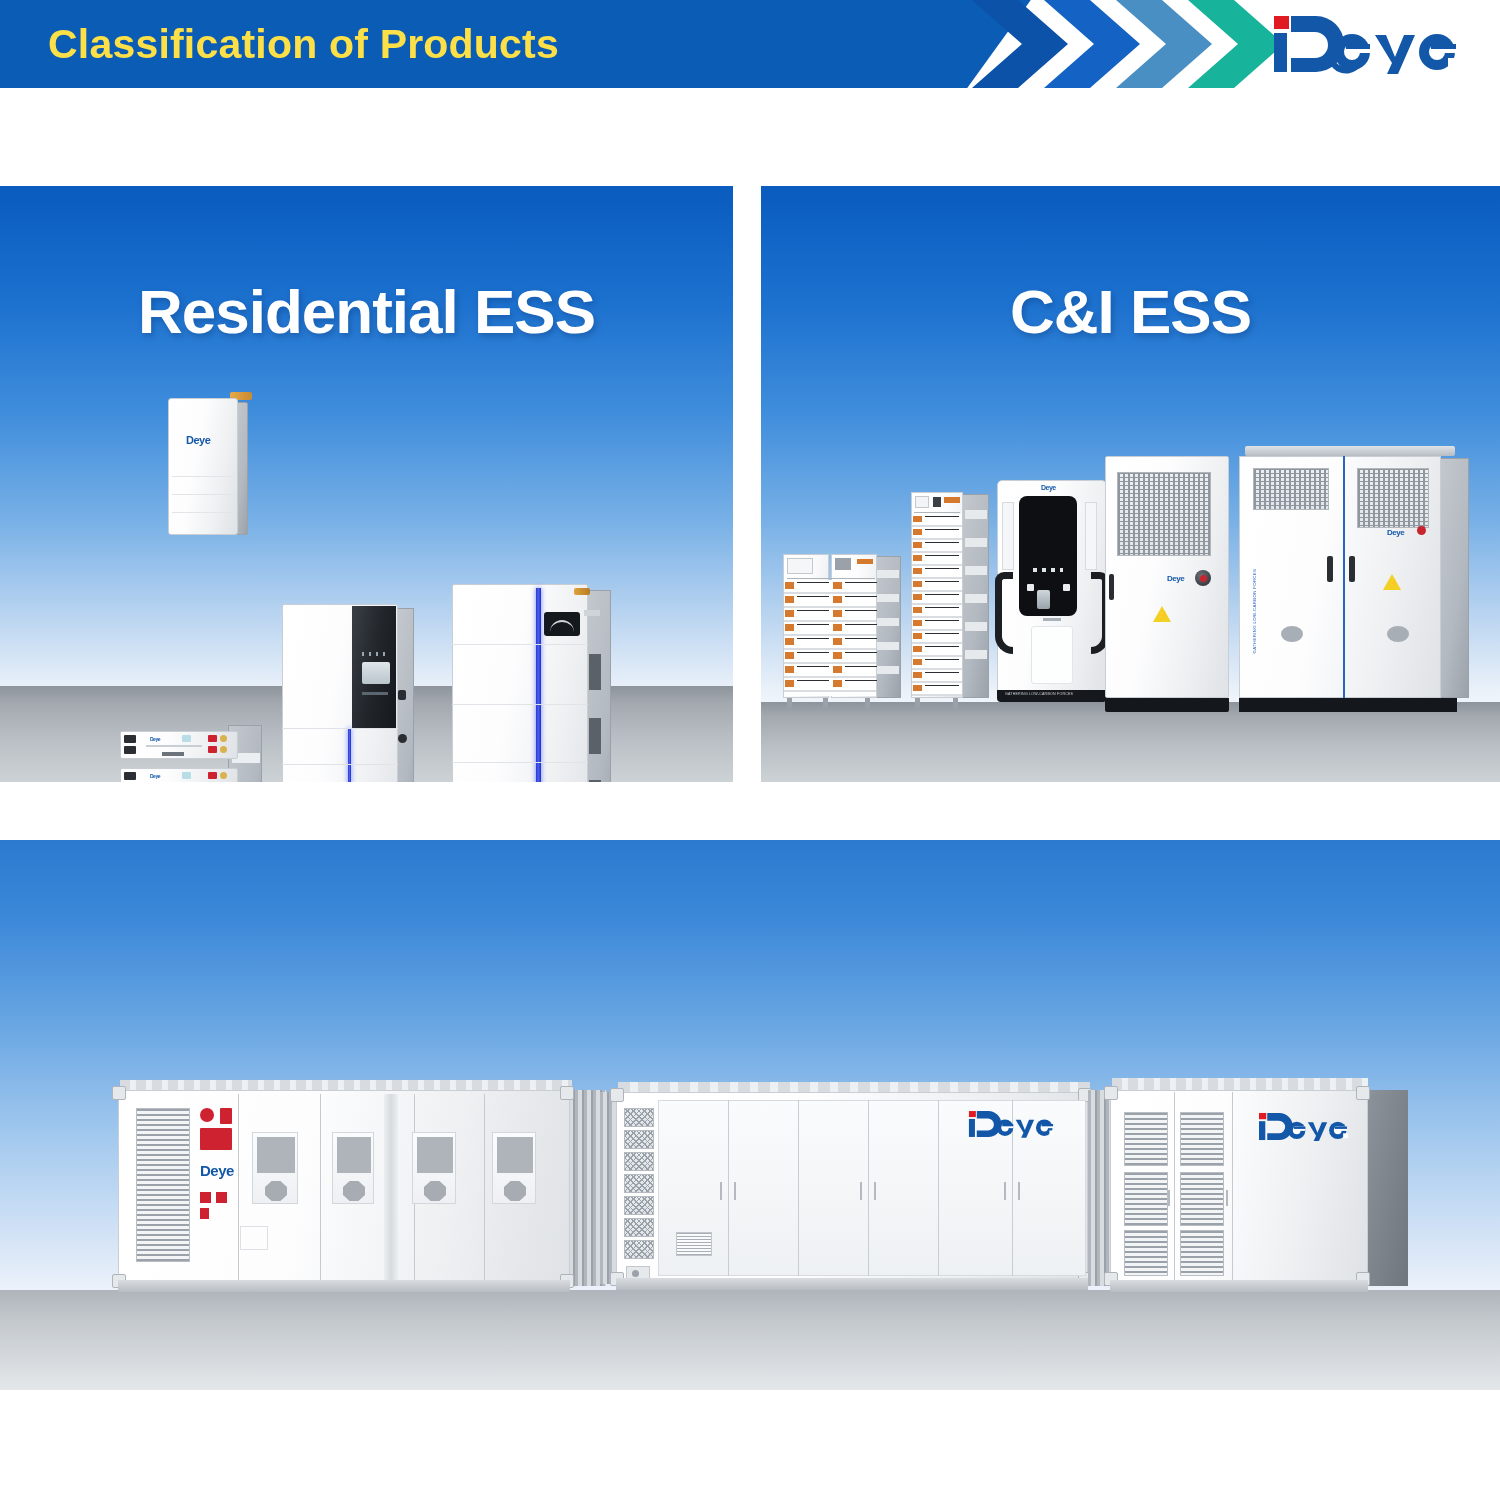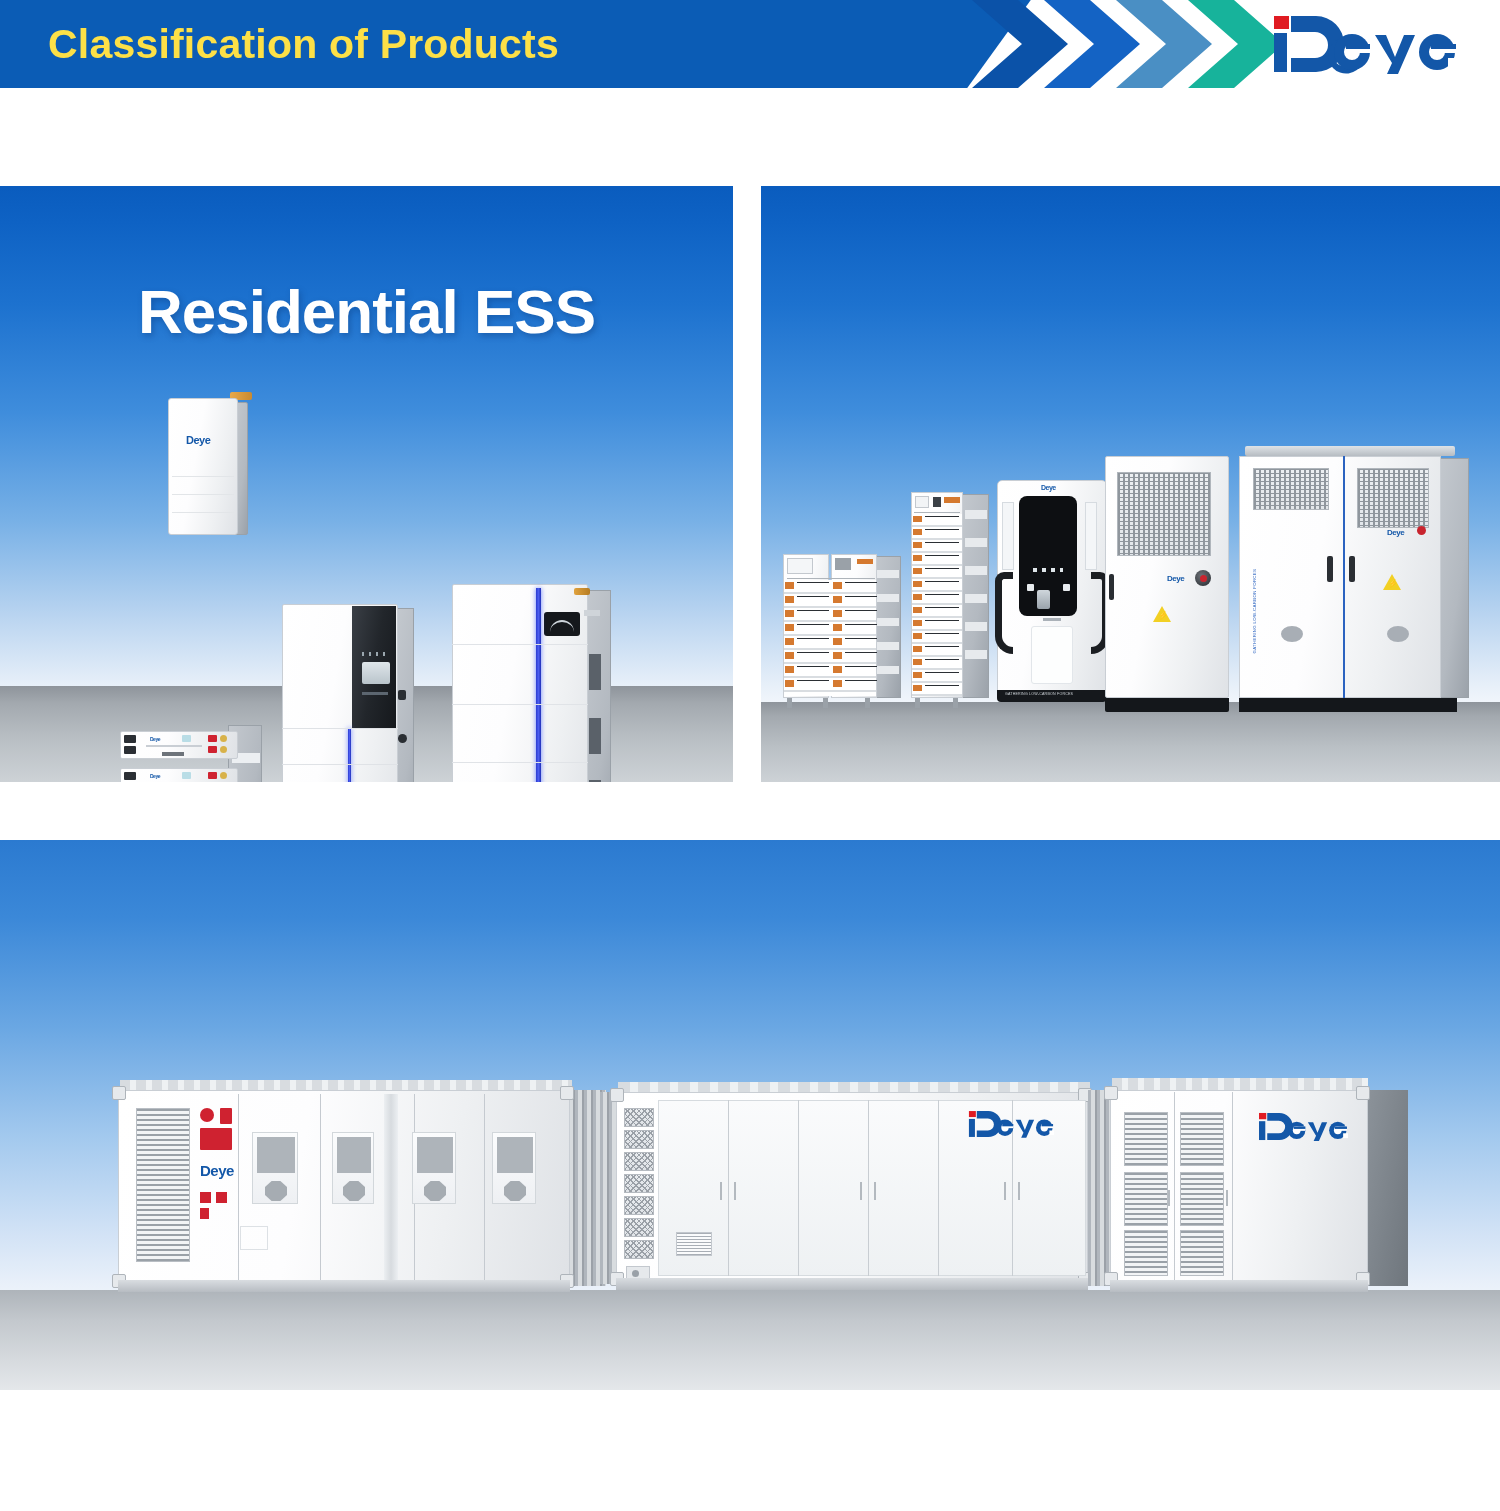--- a/index.html
+++ b/index.html
@@ -261,20 +261,21 @@
 
         <div class="pw" style="left:122px; top:4px; width:16px; height:7px; background:linear-gradient(90deg,#e0a23e,#b67c22); border-radius:2px;"></div>
         <div class="pw" style="left:132px; top:26px; width:16px; height:6px; background:#cfd4d9;"></div>
 
       </div>
     </div>
   </div>
 
   <div class="panel" id="panel-ci">
     <div class="floor"></div>
+    <div class="panel-title">C&amp;I ESS</div>
 
     <div class="stage">
 
       <div class="pw" style="left:22px; top:368px; width:116px; height:148px;">
         <div class="pw side-body" style="left:90px; top:2px; width:28px; height:142px;"></div>
         <div class="pw" style="left:94px;top:16px;width:22px;height:8px;background:#e7eaed;"></div>
         <div class="pw" style="left:94px;top:40px;width:22px;height:8px;background:#e7eaed;"></div>
         <div class="pw" style="left:94px;top:64px;width:22px;height:8px;background:#e7eaed;"></div>
         <div class="pw" style="left:94px;top:88px;width:22px;height:8px;background:#e7eaed;"></div>
         <div class="pw" style="left:94px;top:112px;width:22px;height:8px;background:#e7eaed;"></div>

